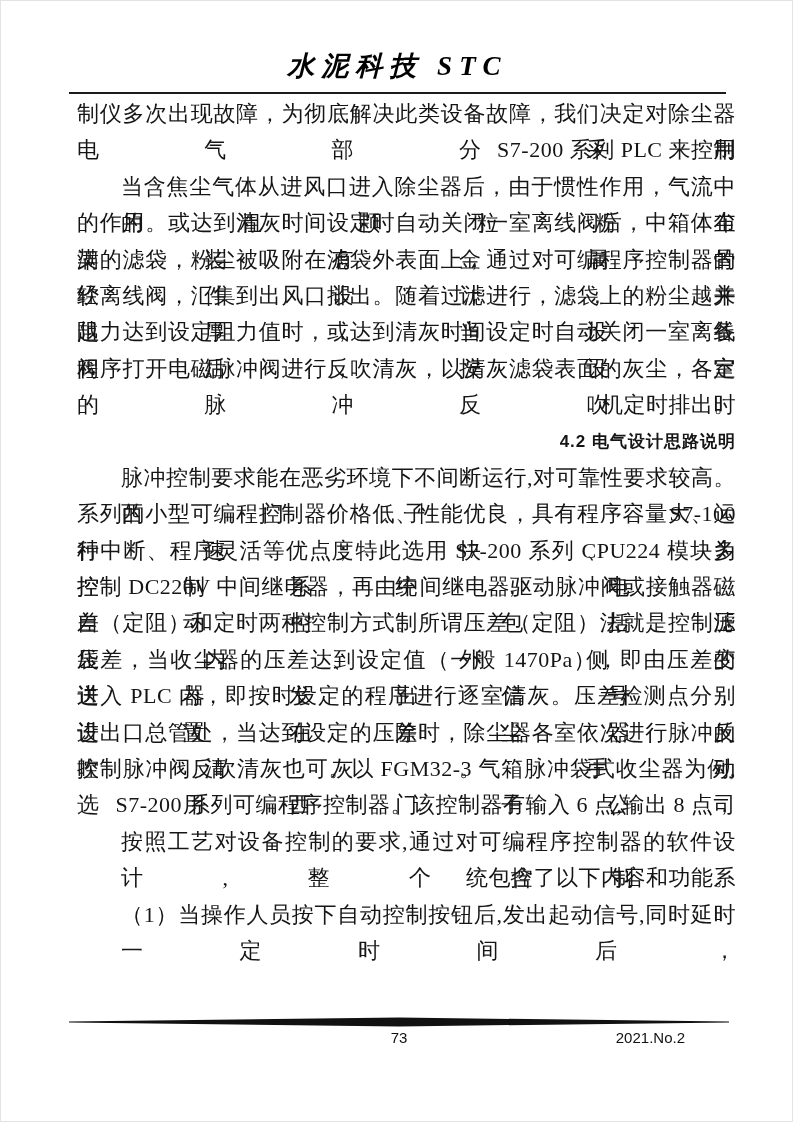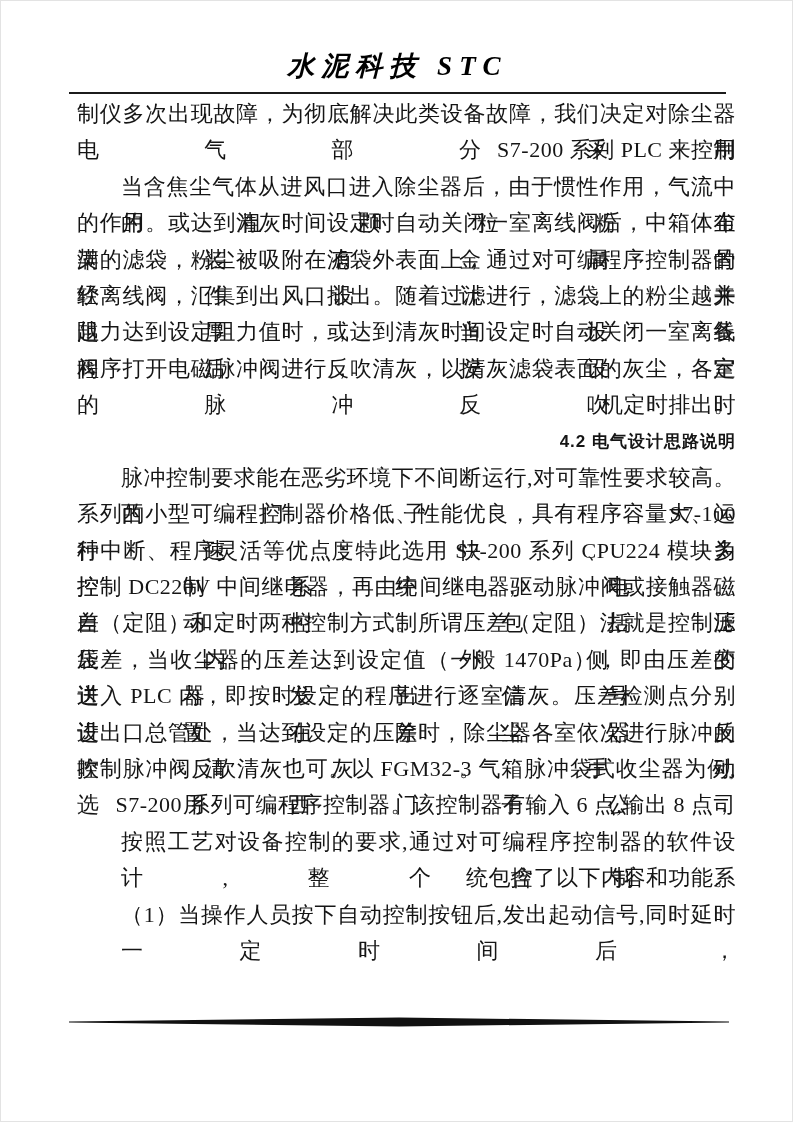--- a/index.html
+++ b/index.html
@@ -123,15 +123,19 @@
       <div class="line">S7-200 系列可编程序控制器。该控制器有输入 6 点,输出 8 点，</div>
       <div class="line indent stretch">按照工艺对设备控制的要求,通过对可编程序控制器的软件设计,整个控制系</div>
       <div class="line">统包含了以下内容和功能。</div>
       <div class="line indent stretch">（1）当操作人员按下自动控制按钮后,发出起动信号,同时延时一定时间后，</div>
     </div>
 
   <div class="page-footer">
     <svg class="footer-rule" viewBox="0 0 660 14" xmlns="http://www.w3.org/2000/svg" aria-hidden="true">
       <polygon points="0,6.4 330,2.6 660,6.4 660,7.6 330,11.4 0,7.6" fill="#111111"></polygon>
     </svg>
+    <div class="footer-meta">
+      <span class="page-number">73</span>
+      <span class="issue-number">2021.No.2</span>
+    </div>
   </div>
 
 </div>
 
 </body></html>

